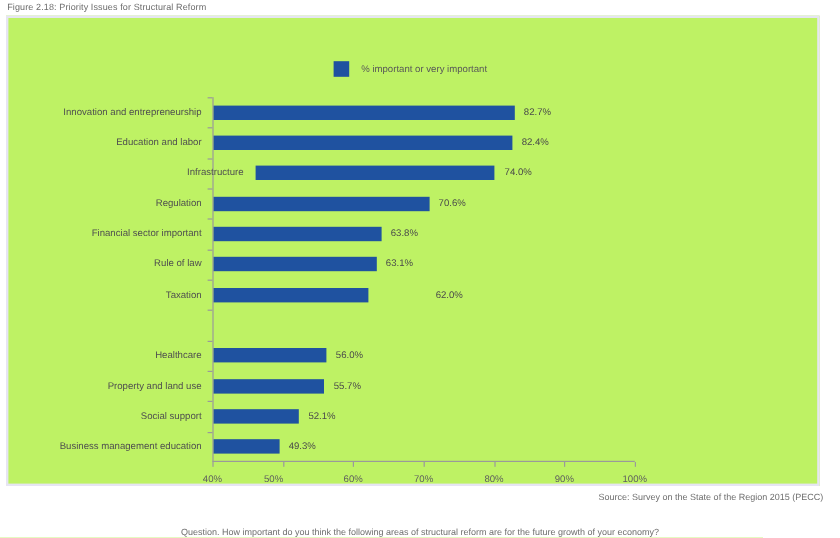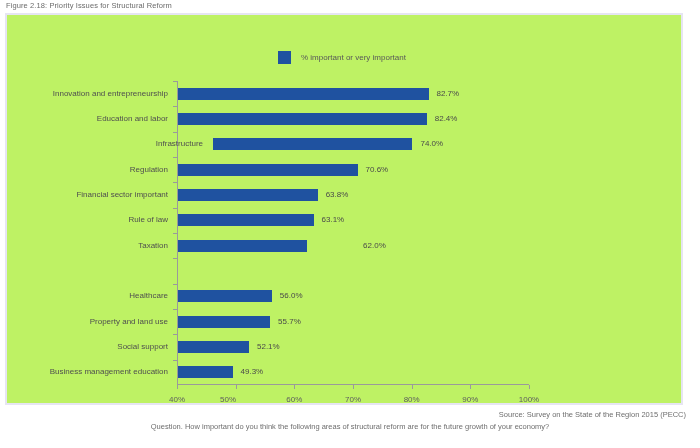--- a/index.html
+++ b/index.html
@@ -69,21 +69,21 @@
     position:absolute;font-size:8px;color:#4a4a4a;white-space:nowrap;
     line-height:12px;top:0;
   }
   #footer{
     position:absolute;left:0;top:410px;width:700px;
   }
   #src-line{
     text-align:right;padding-right:14px;font-size:7.5px;color:#6e6e6e;
   }
   #q-line{
-    text-align:center;font-size:7.5px;color:#6e6e6e;margin-top:3px;
+    text-align:center;font-size:7.5px;color:#6e6e6e;margin-top:20px;
   }
 </style>
 </head>
 <body>
 
 <div id="fig-title">Figure 2.18: Priority Issues for Structural Reform</div>
 
 <div id="chart-box">
 
   <div id="legend">

